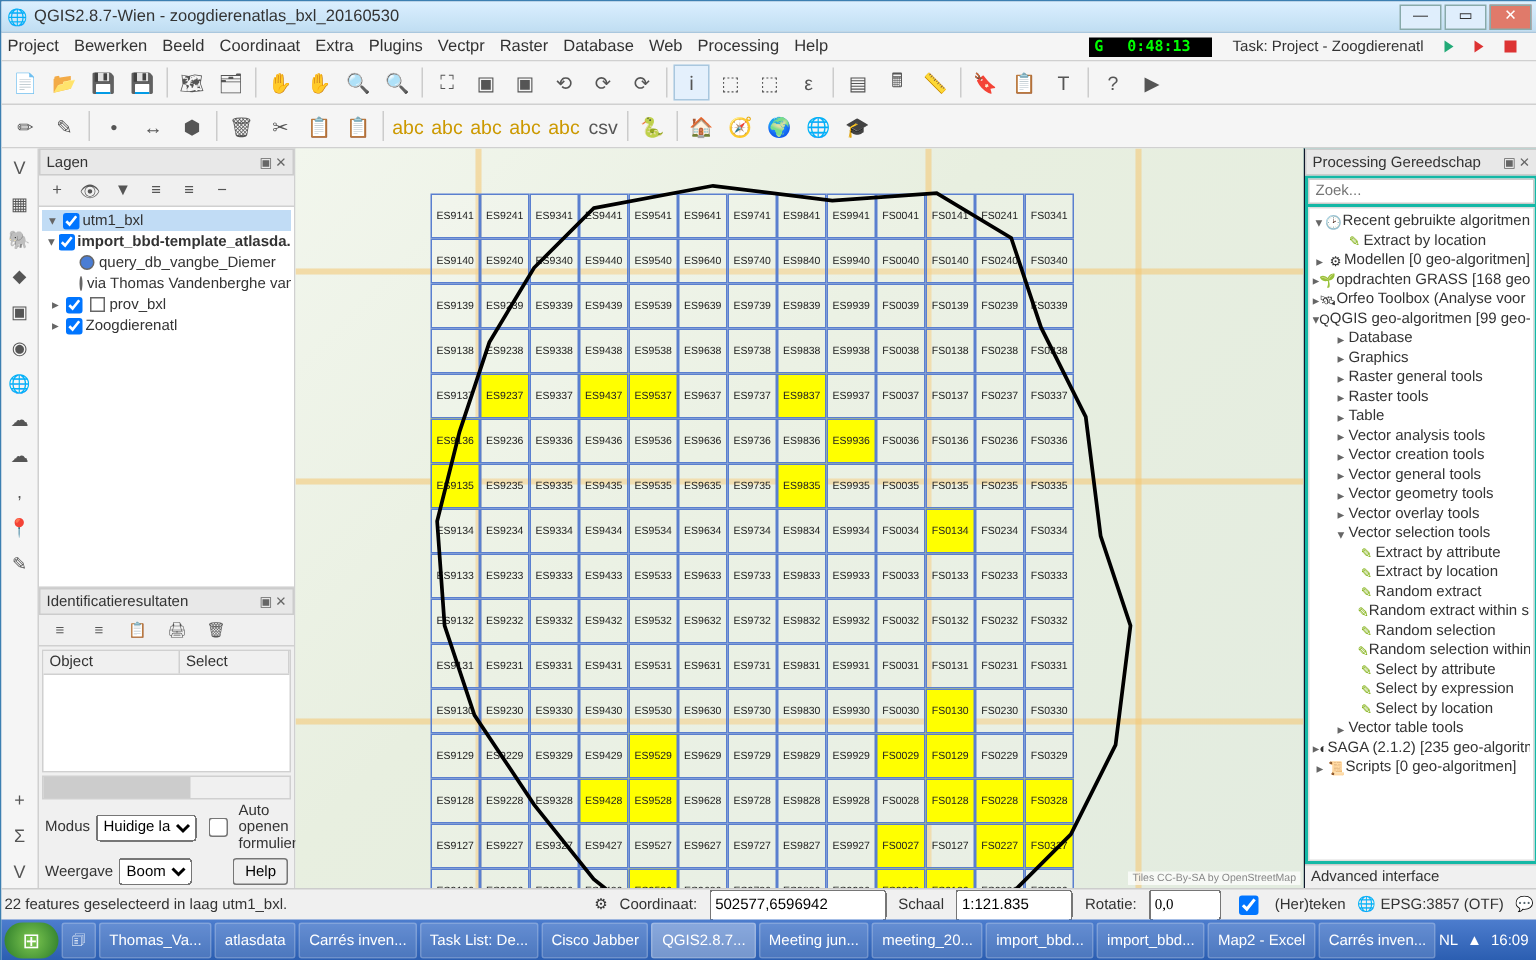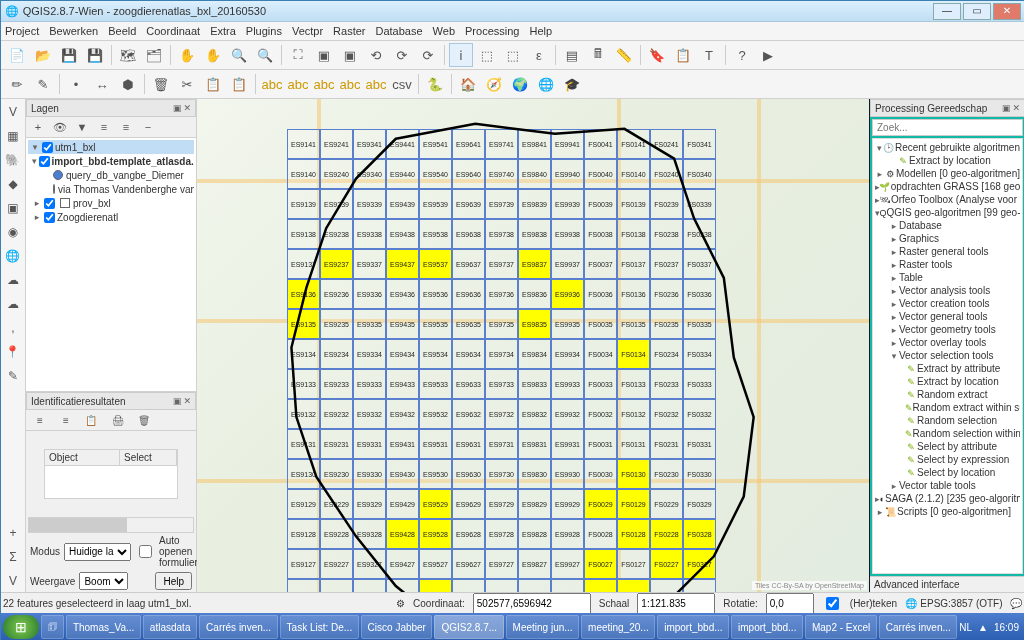--- a/index.html
+++ b/index.html
@@ -29,21 +29,21 @@
 .layerbar .tbtn{width:18px;height:18px;font-size:11px}
 .tree{flex:1;overflow:auto;background:#fff;font-size:10px;padding:2px}
 .tree .row{display:flex;align-items:center;height:14px;padding-left:2px;white-space:nowrap;overflow:hidden;text-overflow:ellipsis}
 .tree .row.sel{background:#c1dcf5}
 .tree input[type=checkbox]{width:11px;height:11px;margin:0 2px}
 .tree .exp{width:10px;text-align:center;color:#666;font-size:9px}
 .tree .dot{width:8px;height:8px;border-radius:50%;margin:0 3px;border:1px solid #666}
 .tree .sq2{width:8px;height:8px;margin:0 3px;border:1px solid #666}
 .idpanel{height:200px;display:flex;flex-direction:column;border-top:1px solid #d0d0d0}
 .idtools{height:20px;display:flex;align-items:center;padding:0 2px;gap:2px;border-bottom:1px solid #d0d0d0}
-.idtable{flex:1;background:#fff;border:1px solid #d0d0d0;margin:18px}
+.idtable{flex:1;background:#fff;border:1px solid #d0d0d0;margin:2px}
 .idtable .hdr{display:flex;background:#f0f0f0;border-bottom:1px solid #d0d0d0;font-size:10px}
 .idtable .hdr div{padding:2px 4px;border-right:1px solid #d0d0d0}
 .hscroll{height:14px;background:#f0f0f0;border:1px solid #d0d0d0;margin:0 2px;position:relative}
 .hscroll .thumb{position:absolute;left:0;top:0;width:60%;height:100%;background:#ccc}
 .idbottom{padding:2px 4px;display:flex;align-items:center;gap:4px;font-size:10px}
 .idbottom select,.idbottom button{font-size:10px;height:18px}
 .center{flex:1;position:relative;background:#eaf2e6;overflow:hidden}
 .map{position:absolute;inset:0;background:linear-gradient(135deg,#f2f6ed 0%,#e8efe0 40%,#e3ece0 100%)}
 .road{position:absolute;background:#f3c97a;opacity:0.6}
 .road.h{height:4px;width:100%}
@@ -88,20 +88,27 @@
   <span>Beeld</span>
   <span>Coordinaat</span>
   <span>Extra</span>
   <span>Plugins</span>
   <span>Vectpr</span>
   <span>Raster</span>
   <span>Database</span>
   <span>Web</span>
   <span>Processing</span>
   <span>Help</span>
+  <div class="timer">
+   <span class="clock"><span>G</span> <span>0:48:13</span></span>
+   <span>Task: Project - Zoogdierenatl</span>
+   <span class="tri"></span>
+   <span class="tri red"></span>
+   <span class="sq"></span>
+  </div>
  </div>
 
  <div class="toolbar">
   <div class="tbtn">📄</div>
   <div class="tbtn">📂</div>
   <div class="tbtn">💾</div>
   <div class="tbtn">💾</div>
   <div class="sep"></div>
   <div class="tbtn">🗺</div>
   <div class="tbtn">🗂</div>
@@ -633,21 +640,21 @@
 
  <div class="statusbar">
   <span>22 features geselecteerd in laag utm1_bxl.</span>
   <div style="flex:1"></div>
   <span>⚙</span>
   <span>Coordinaat:</span>
   <input style="width: 110px;" value="502577,6596942">
   <span>Schaal</span>
   <input style="width: 70px;" value="1:121.835">
   <span>Rotatie:</span>
-  <input style="width: 40px;" value="0,0">
+  <input style="width: 40px; font-family: Liberation Serif, serif;" value="0,0">
   <input type="checkbox" checked="" style="">
   <span>(Her)teken</span>
   <span>🌐 <span>EPSG:3857 (OTF)</span></span>
   <span>💬</span>
  </div>
 
  <div class="taskbar">
   <div class="start">⊞</div>
   <div class="task">🗊</div>
   <div class="task">

